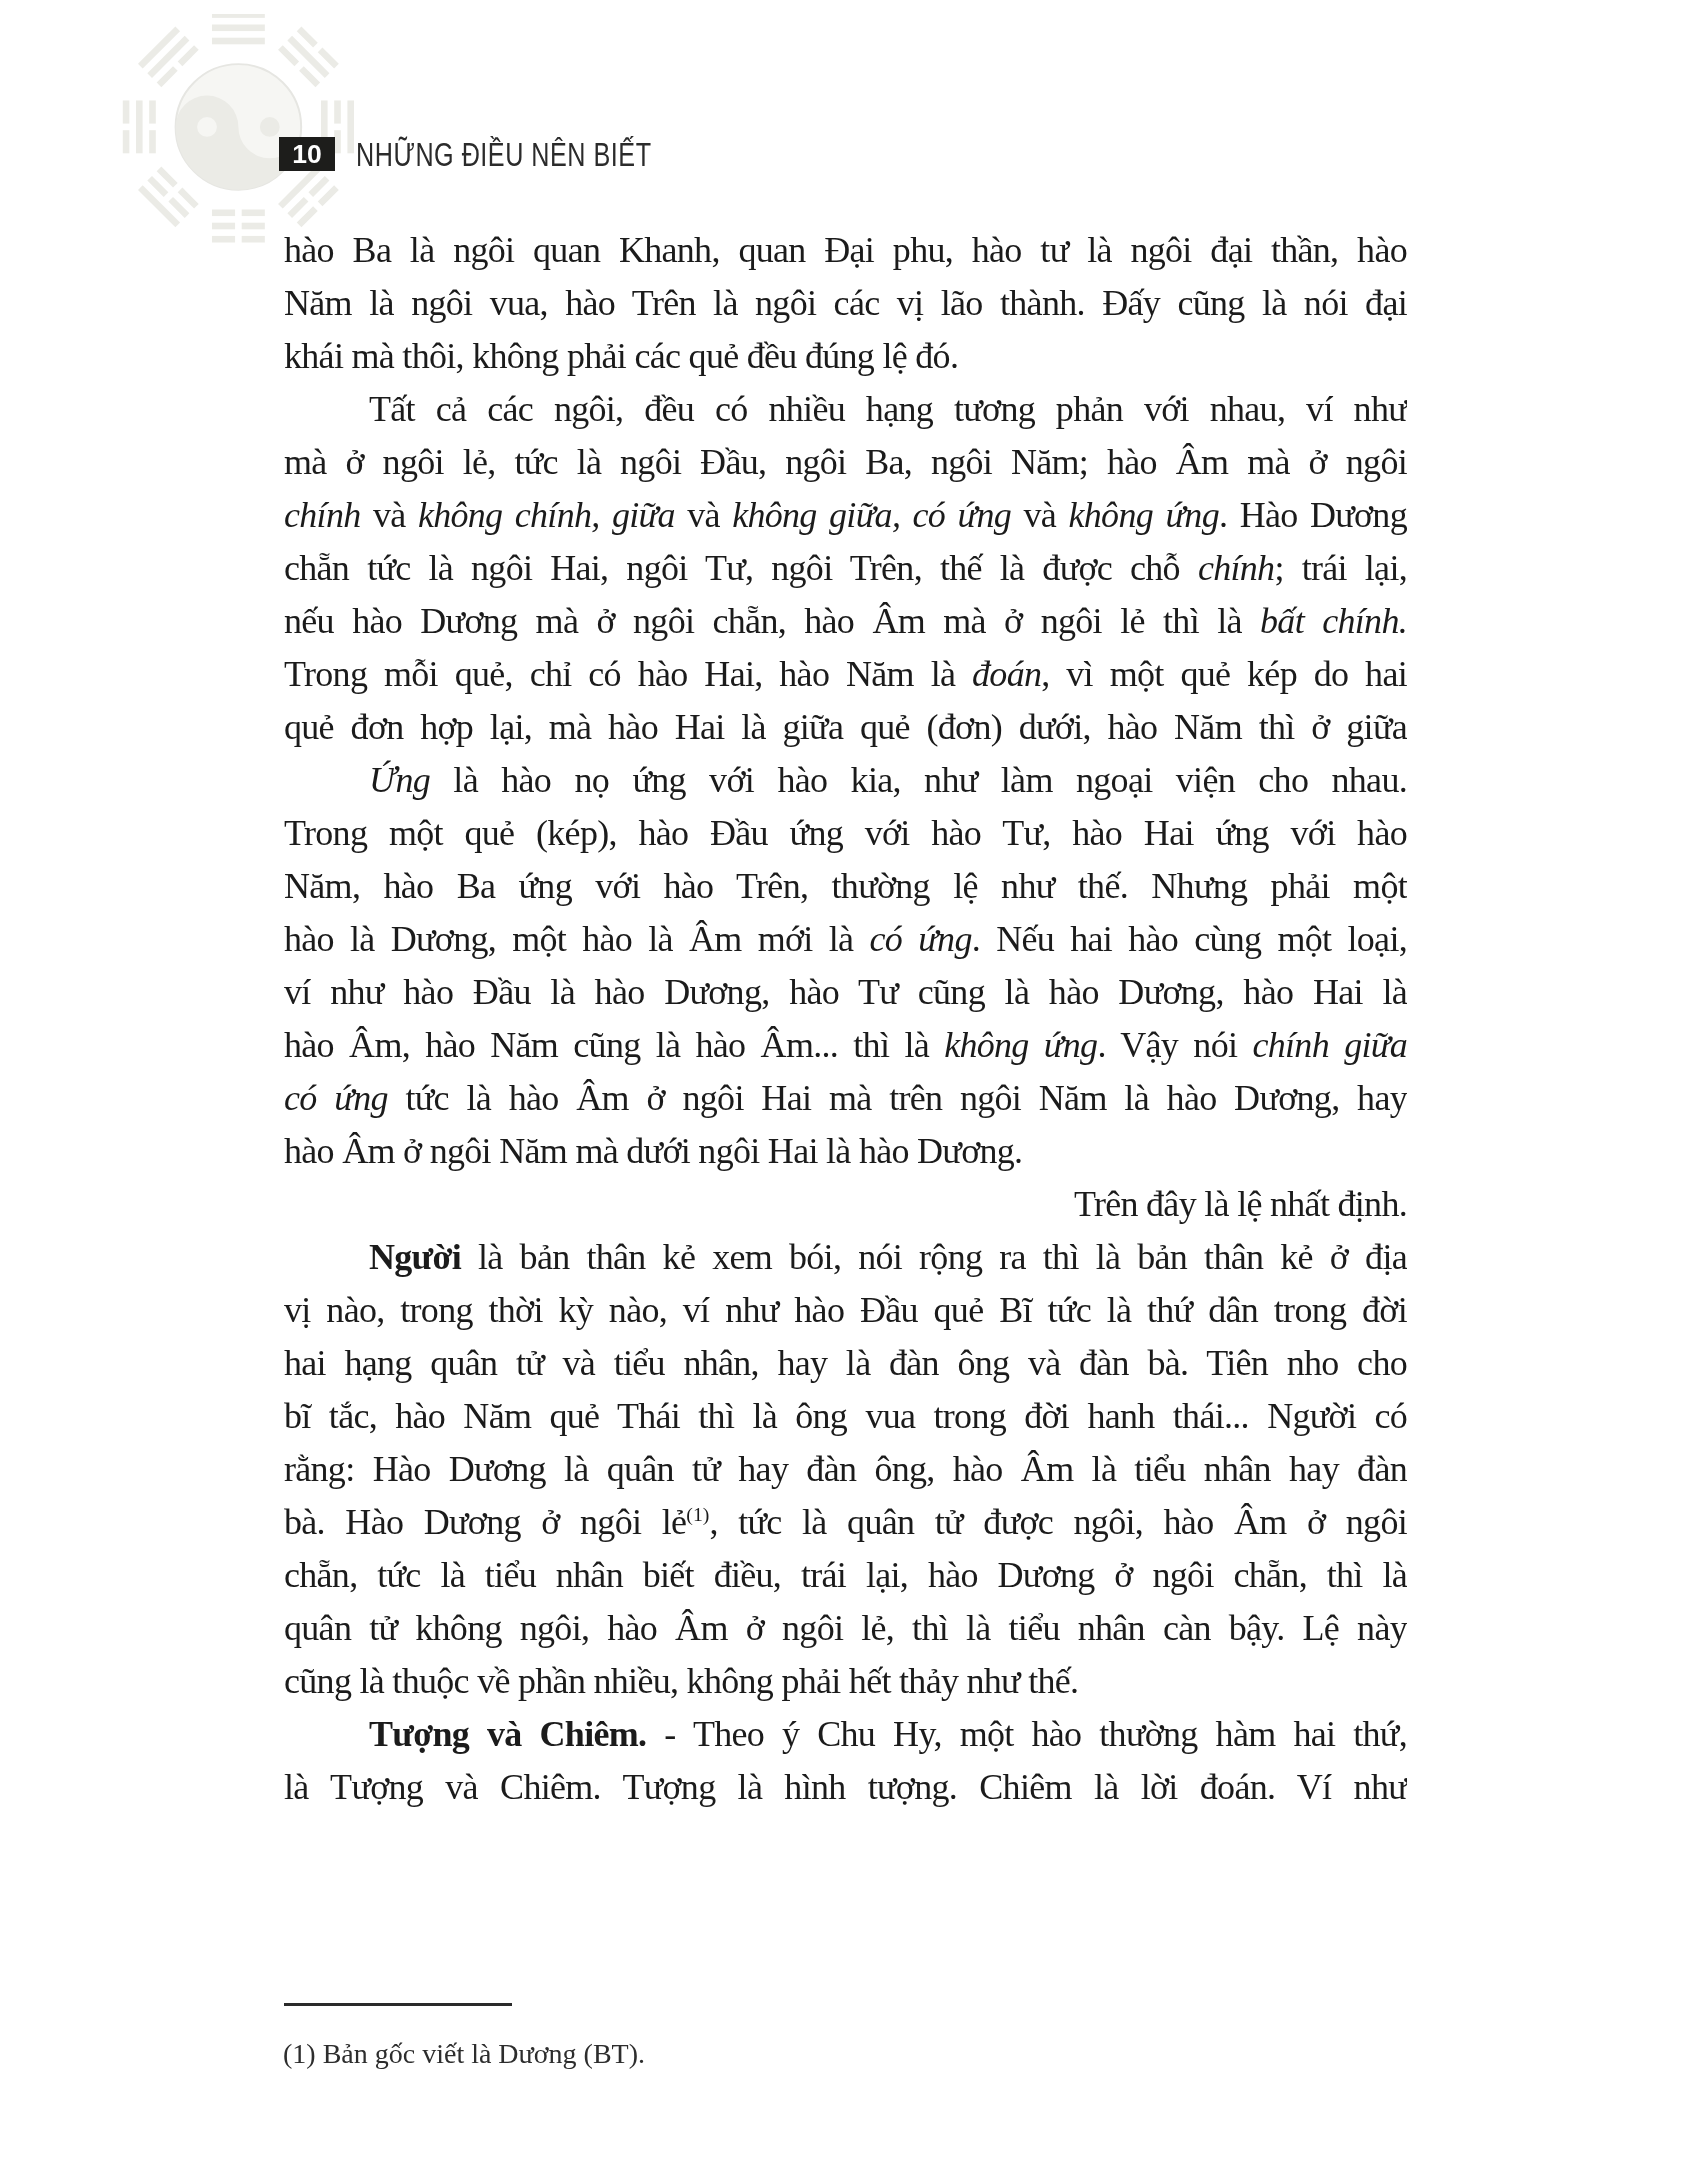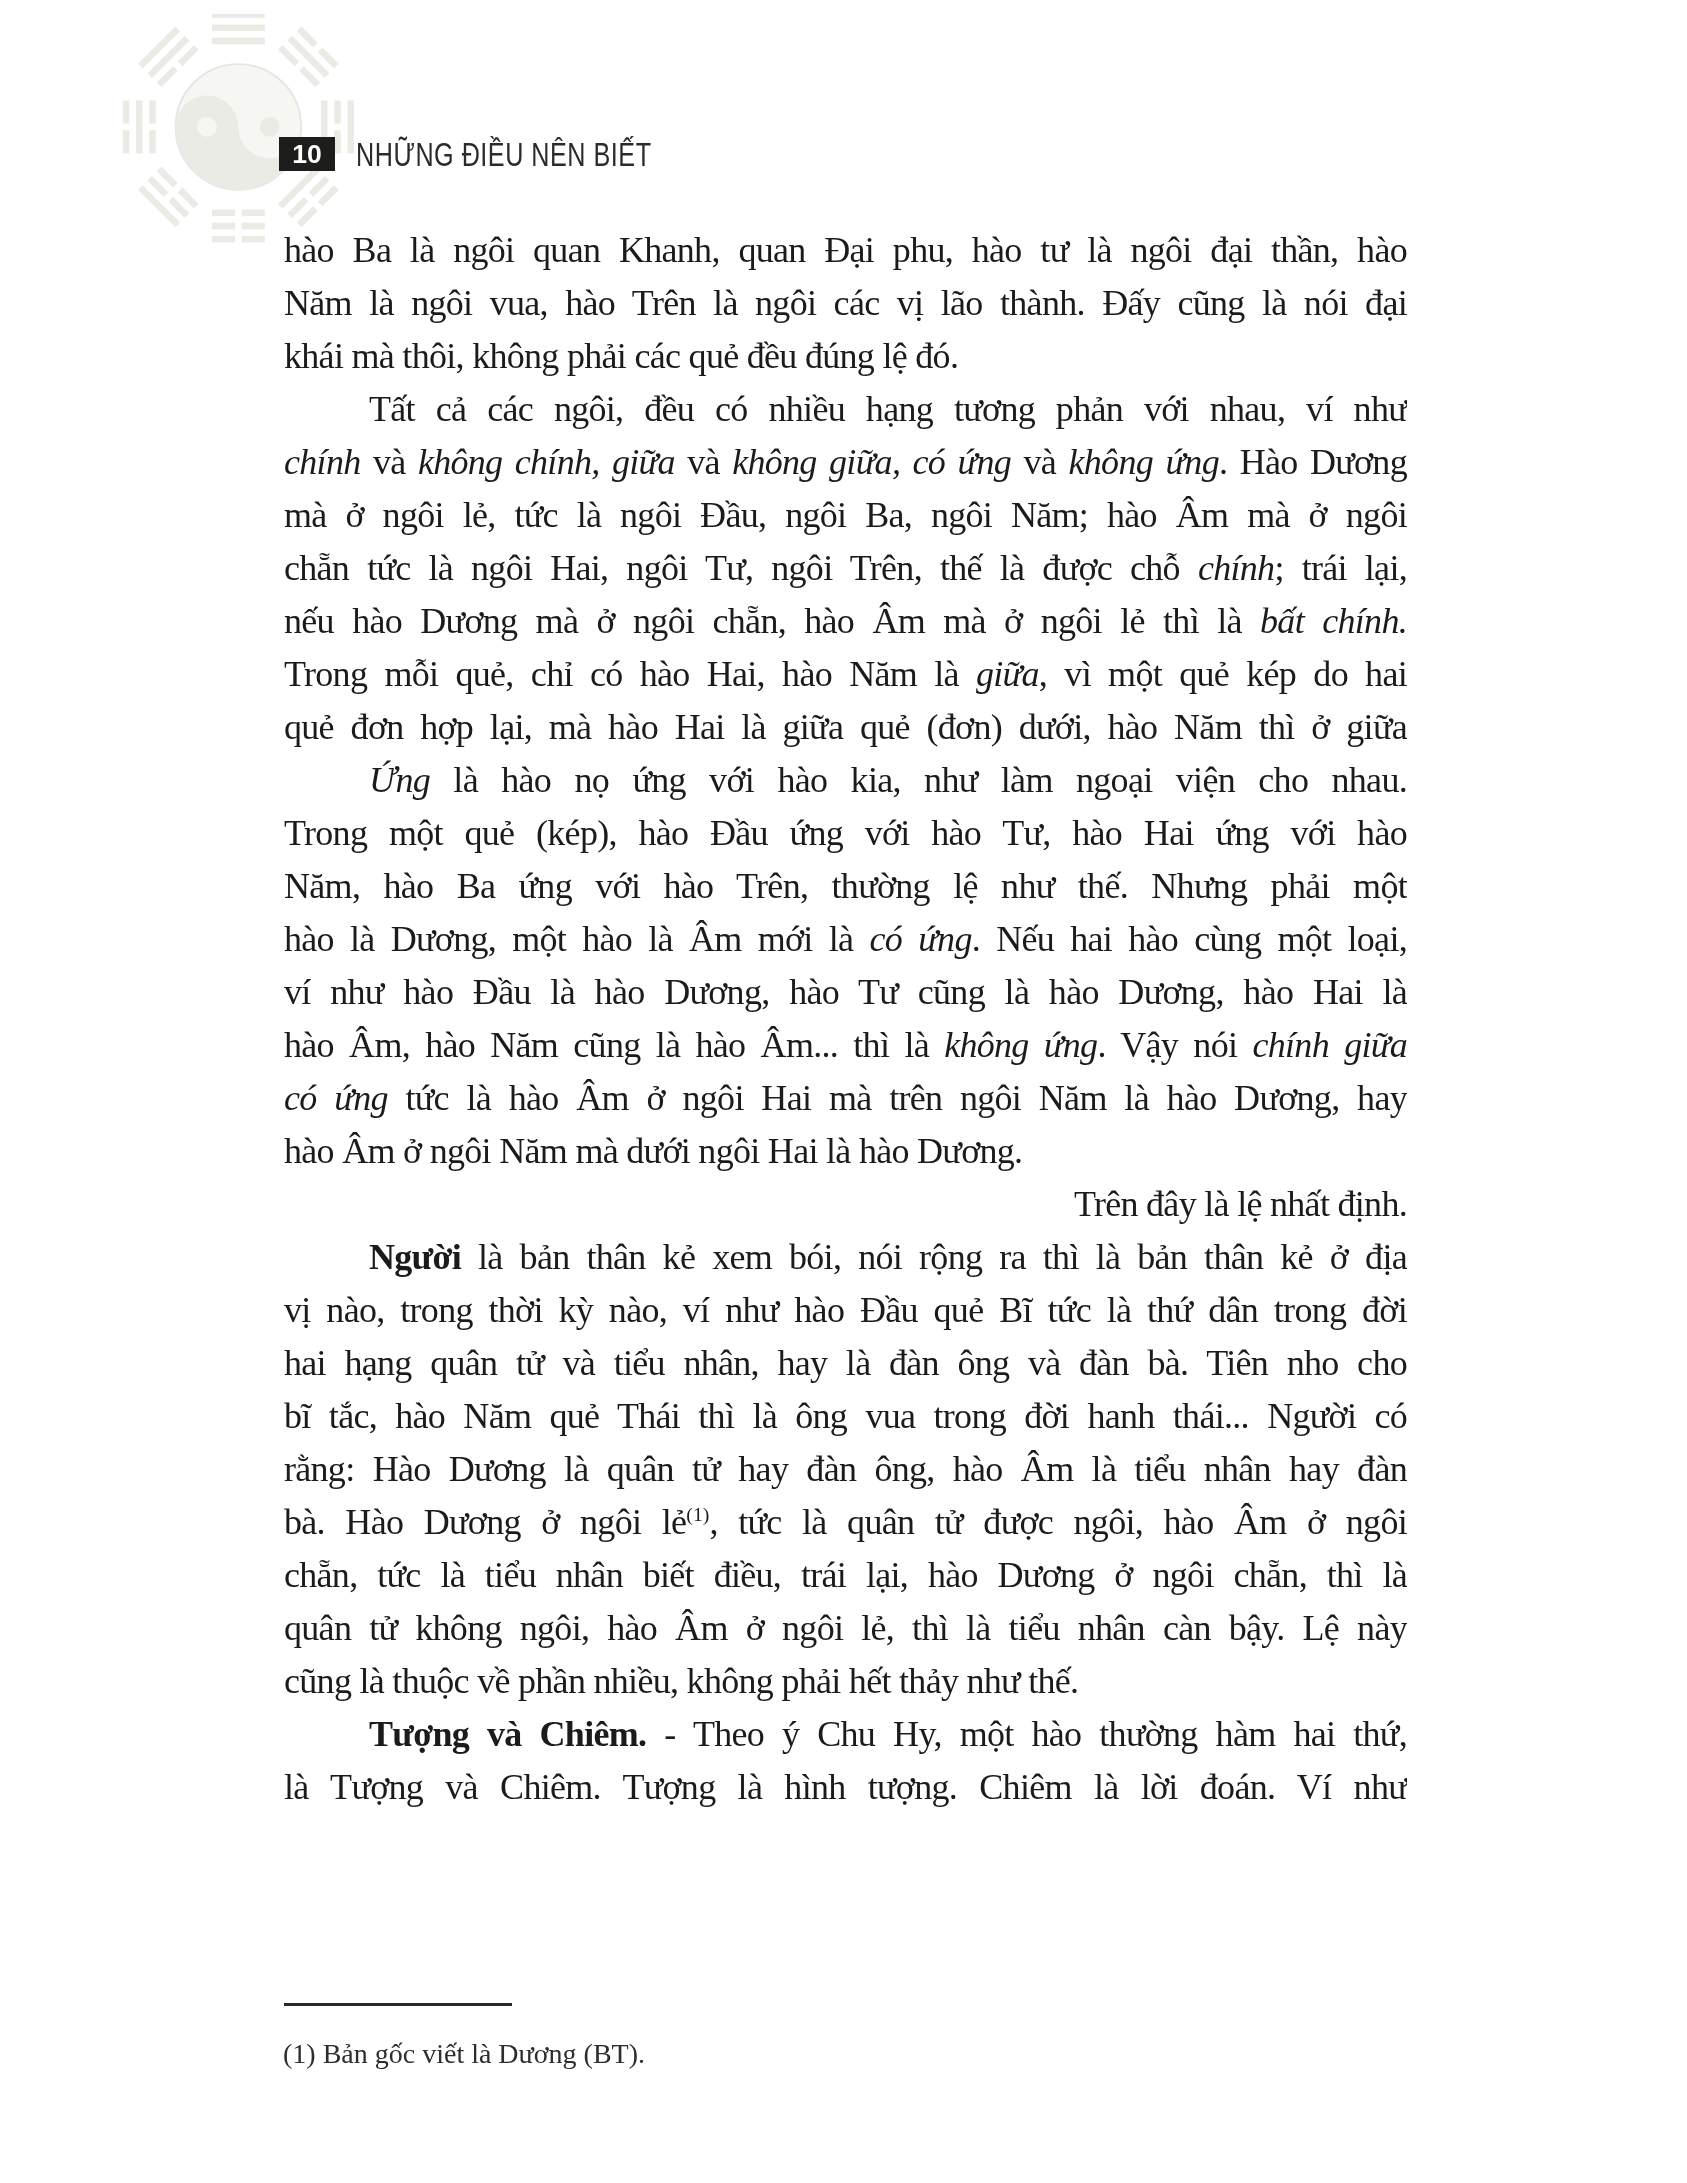--- a/index.html
+++ b/index.html
@@ -117,25 +117,25 @@
   <div class="page-badge">
     <span>10</span>
   </div>
   <div class="running-header">NHỮNG ĐIỀU NÊN BIẾT</div>
 
   <div class="body-text">
       <div class="line j"><span>hào Ba là ngôi quan Khanh, quan Đại phu, hào tư là ngôi đại thần, hào</span></div>
       <div class="line j"><span>Năm là ngôi vua, hào Trên là ngôi các vị lão thành. Đấy cũng là nói đại</span></div>
       <div class="line"><span>khái mà thôi, không phải các quẻ đều đúng lệ đó.</span></div>
       <div class="line j indent"><span>Tất cả các ngôi, đều có nhiều hạng tương phản với nhau, ví như</span></div>
+      <div class="line j"><span>mà ở ngôi lẻ, tức là ngôi Đầu, ngôi Ba, ngôi Năm; hào Âm mà ở ngôi</span></div>
       <div class="line j"><span class="i">chính</span><span> và </span><span class="i">không chính, giữa</span><span> và </span><span class="i">không giữa, có ứng</span><span> và </span><span class="i">không ứng</span><span>. Hào Dương</span></div>
-      <div class="line j"><span>mà ở ngôi lẻ, tức là ngôi Đầu, ngôi Ba, ngôi Năm; hào Âm mà ở ngôi</span></div>
       <div class="line j"><span>chẵn tức là ngôi Hai, ngôi Tư, ngôi Trên, thế là được chỗ </span><span class="i">chính</span><span>; trái lại,</span></div>
       <div class="line j"><span>nếu hào Dương mà ở ngôi chẵn, hào Âm mà ở ngôi lẻ thì là </span><span class="i">bất chính.</span></div>
-      <div class="line j"><span>Trong mỗi quẻ, chỉ có hào Hai, hào Năm là </span><span class="i">giữa</span><span>, vì một quẻ kép do hai</span></div>
+      <div class="line j"><span>Trong mỗi quẻ, chỉ có hào Hai, hào Năm là </span><span class="i">đoán</span><span>, vì một quẻ kép do hai</span></div>
       <div class="line j"><span>quẻ đơn hợp lại, mà hào Hai là giữa quẻ (đơn) dưới, hào Năm thì ở giữa</span></div>
       <div class="line j indent"><span class="i">Ứng</span><span> là hào nọ ứng với hào kia, như làm ngoại viện cho nhau.</span></div>
       <div class="line j"><span>Trong một quẻ (kép), hào Đầu ứng với hào Tư, hào Hai ứng với hào</span></div>
       <div class="line j"><span>Năm, hào Ba ứng với hào Trên, thường lệ như thế. Nhưng phải một</span></div>
       <div class="line j"><span>hào là Dương, một hào là Âm mới là </span><span class="i">có ứng</span><span>. Nếu hai hào cùng một loại,</span></div>
       <div class="line j"><span>ví như hào Đầu là hào Dương, hào Tư cũng là hào Dương, hào Hai là</span></div>
       <div class="line j"><span>hào Âm, hào Năm cũng là hào Âm... thì là </span><span class="i">không ứng</span><span>. Vậy nói </span><span class="i">chính giữa</span></div>
       <div class="line j"><span class="i">có ứng</span><span> tức là hào Âm ở ngôi Hai mà trên ngôi Năm là hào Dương, hay</span></div>
       <div class="line"><span>hào Âm ở ngôi Năm mà dưới ngôi Hai là hào Dương.</span></div>
       <div class="line indent"><span>Trên đây là lệ nhất định.</span></div>

